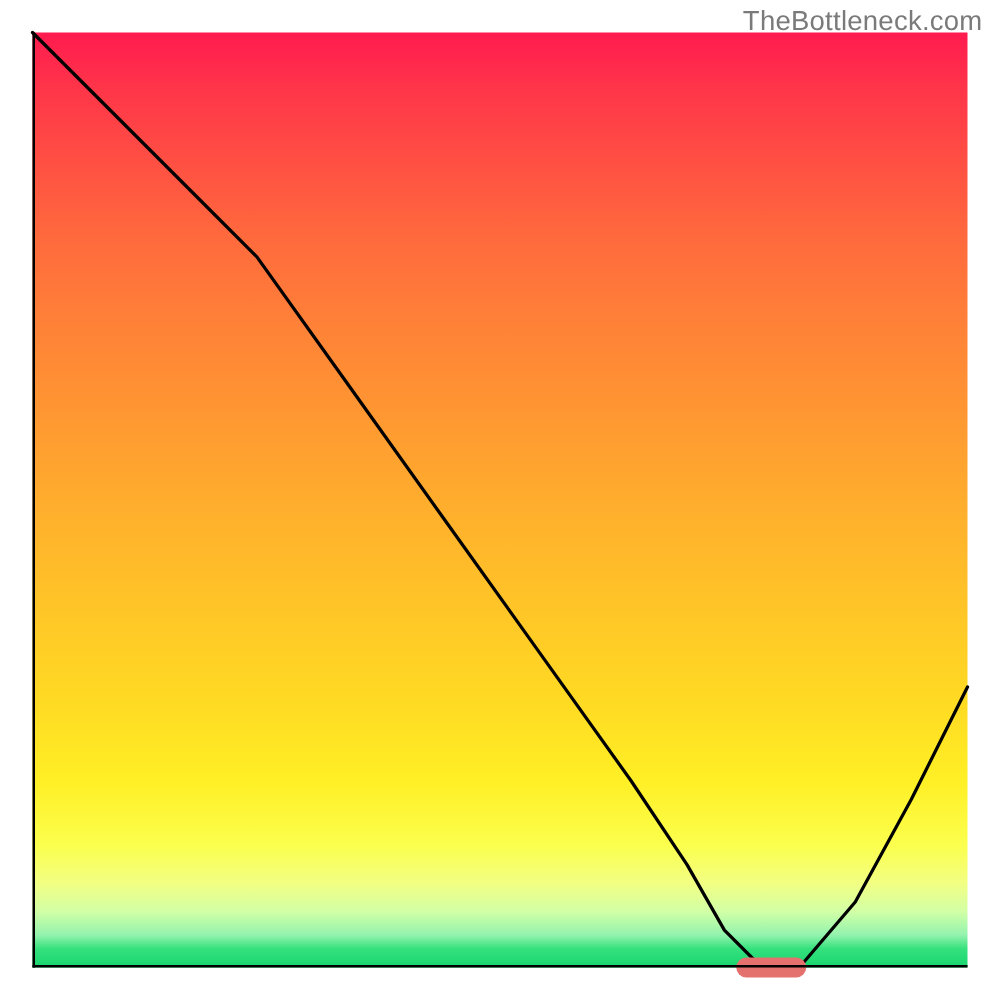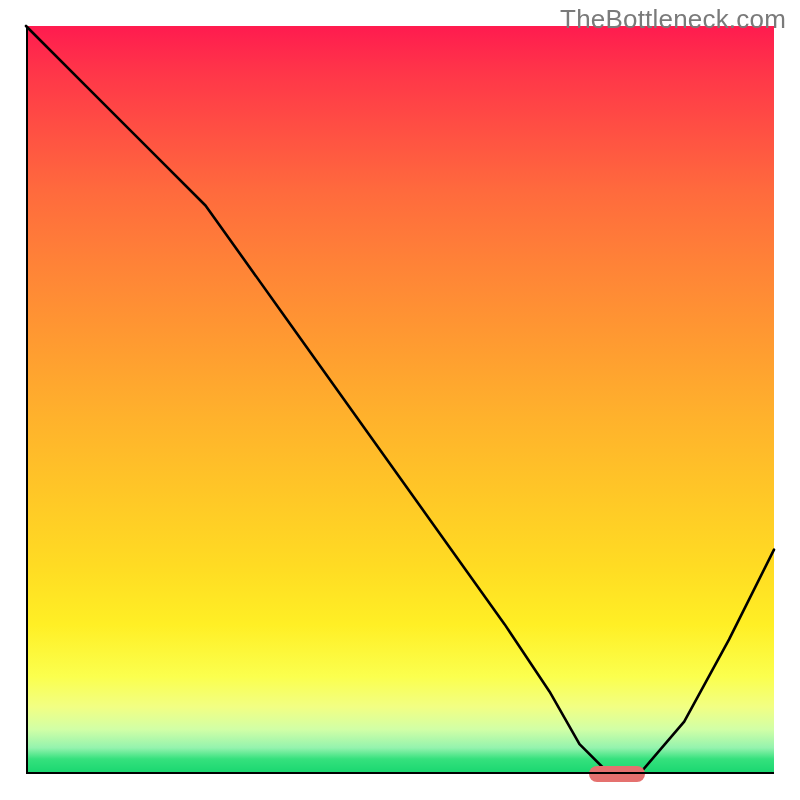--- a/index.html
+++ b/index.html
@@ -14,21 +14,21 @@
   .container {
     position: relative;
     width: 800px;
     height: 800px;
   }
   .watermark {
     position: absolute;
     top: 4px;
     right: 14px;
     color: #7a7a7a;
-    font-size: 26px;
+    font-size: 22px;
     font-weight: 500;
     letter-spacing: 0.2px;
     z-index: 3;
   }
   .plot-area {
     position: absolute;
     left: 26px;
     top: 26px;
     width: 748px;
     height: 748px;

